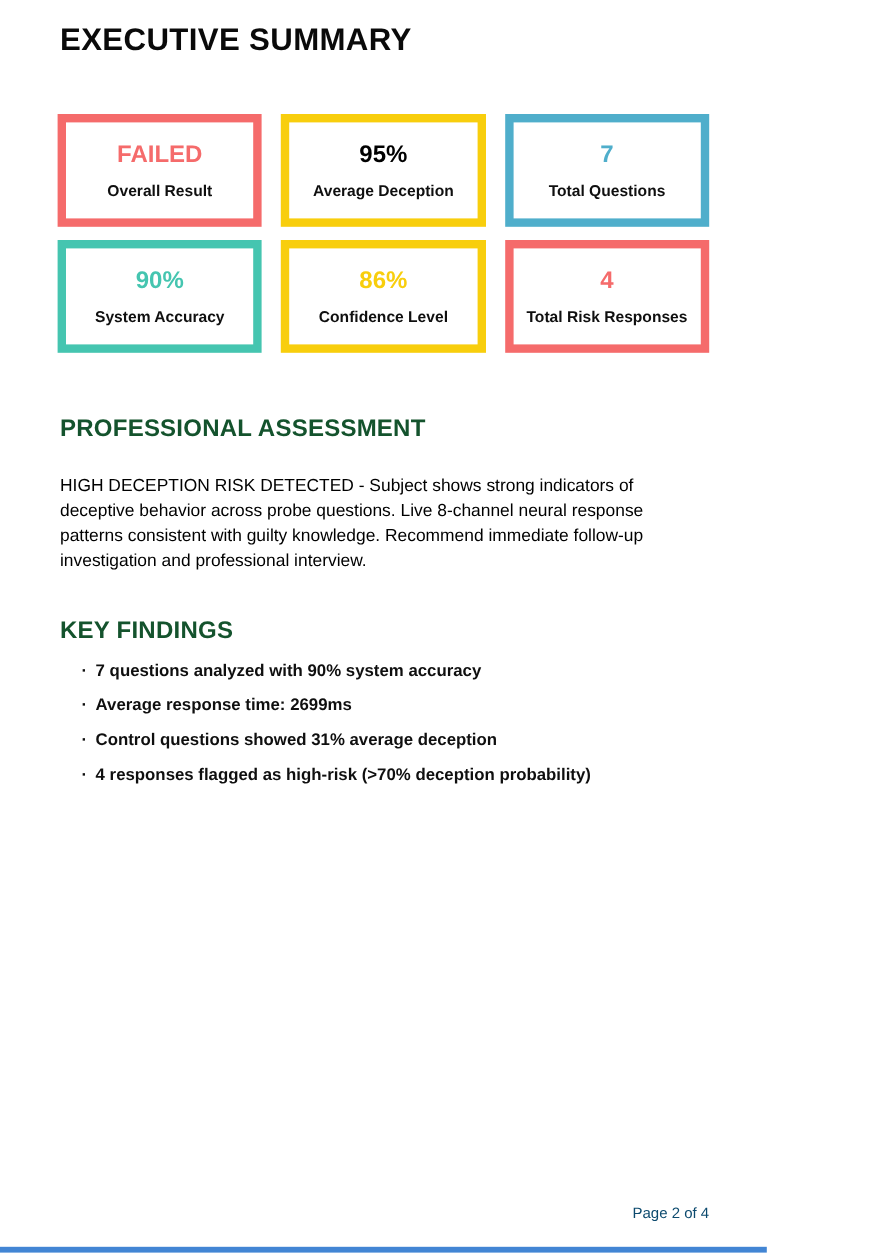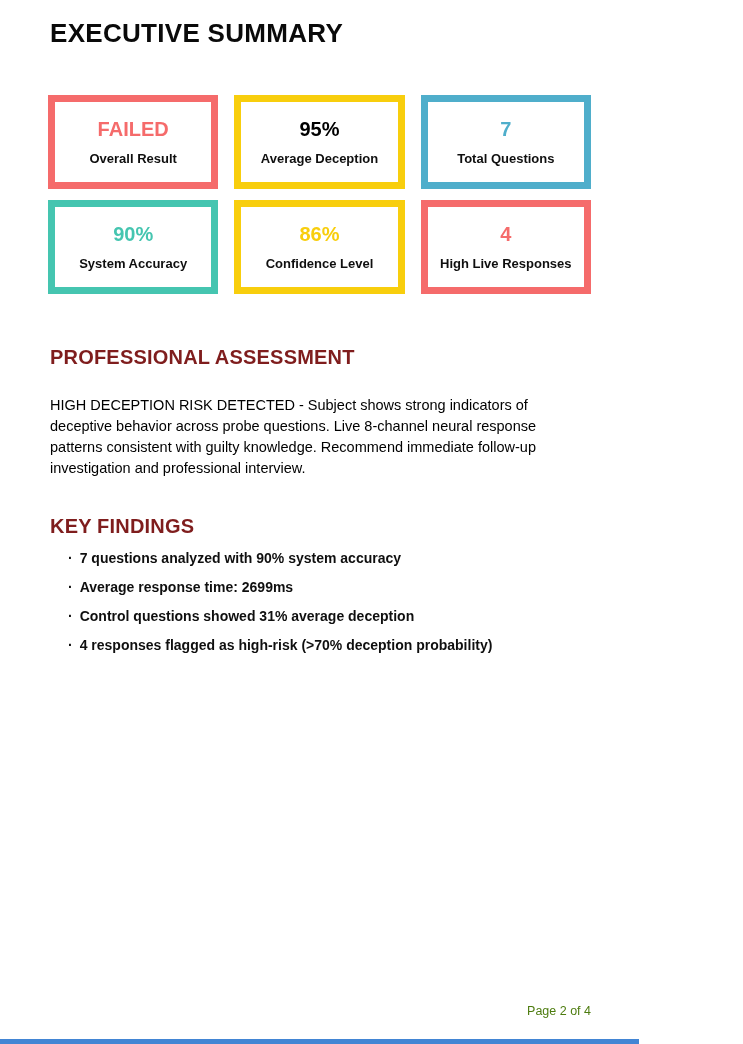--- a/index.html
+++ b/index.html
@@ -48,21 +48,21 @@
     font-size: 13px;
     font-weight: bold;
     color: #0f0f0f;
     line-height: 1;
     text-align: center;
   }
   .section { margin-top: 52px; margin-left: 2px; }
   .section-heading {
     font-size: 20px;
     font-weight: bold;
-    color: #7f1d1d;
+    color: #14532d;
     letter-spacing: 0.2px;
   }
   .assessment-body {
     margin-top: 26px;
     font-size: 14.5px;
     line-height: 21px;
     color: #000000;
     max-width: 646px;
   }
   .findings { margin-top: 36px; }
@@ -115,35 +115,35 @@
     <div class="stat-card" style="border-color: rgb(69, 197, 176);">
       <div class="stat-value" style="color: rgb(69, 197, 176);">90%</div>
       <div class="stat-label">System Accuracy</div>
     </div>
     <div class="stat-card" style="border-color: rgb(248, 206, 13);">
       <div class="stat-value" style="color: rgb(248, 206, 13);">86%</div>
       <div class="stat-label">Confidence Level</div>
     </div>
     <div class="stat-card" style="border-color: rgb(245, 107, 107);">
       <div class="stat-value" style="color: rgb(245, 107, 107);">4</div>
-      <div class="stat-label">High Live Responses</div>
+      <div class="stat-label">Total Risk Responses</div>
     </div>
   </div>
 
   <div class="section">
     <h2 class="section-heading">PROFESSIONAL ASSESSMENT</h2>
     <p class="assessment-body">HIGH DECEPTION RISK DETECTED - Subject shows strong indicators of deceptive behavior across probe questions. Live 8-channel neural response patterns consistent with guilty knowledge. Recommend immediate follow-up investigation and professional interview.</p>
   </div>
 
   <div class="section findings">
     <h2 class="section-heading">KEY FINDINGS</h2>
     <ul class="findings-list">
       <li><span class="bullet-dot">·</span><span>7 questions analyzed with 90% system accuracy</span></li>
       <li><span class="bullet-dot">·</span><span>Average response time: 2699ms</span></li>
       <li><span class="bullet-dot">·</span><span>Control questions showed 31% average deception</span></li>
       <li><span class="bullet-dot">·</span><span>4 responses flagged as high-risk (&gt;70% deception probability)</span></li>
     </ul>
   </div>
 
-  <div class="page-footer" style="color: #4d7c0f;">Page 2 of 4</div>
+  <div class="page-footer" style="color: #0c4a6e;">Page 2 of 4</div>
   <div class="bottom-bar" style="background: rgb(66, 133, 212);"></div>
 
 </div>
 
 </body></html>

